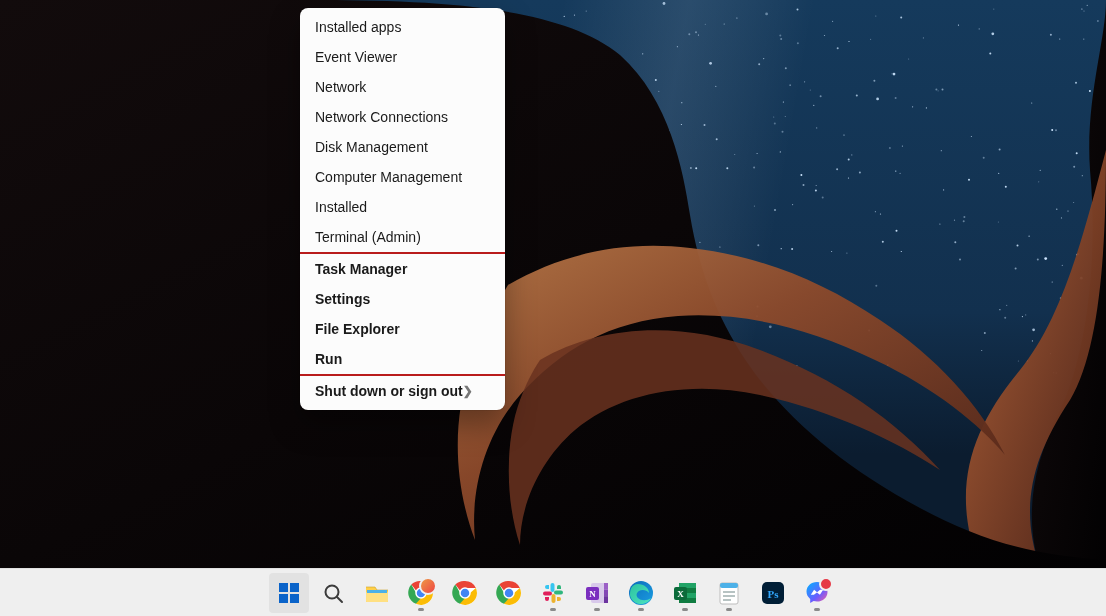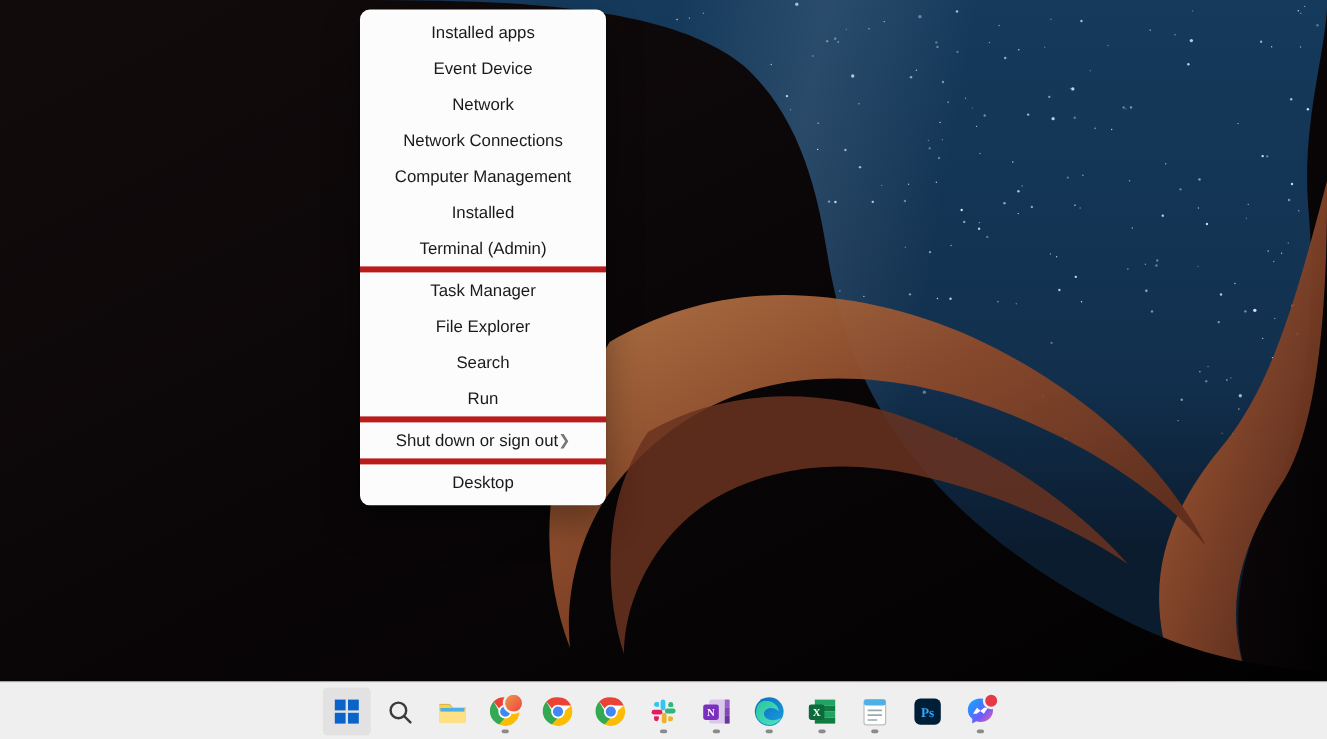--- a/index.html
+++ b/index.html
@@ -21,23 +21,23 @@
   .winx {
     position: absolute;
     left: 300px; top: 8px; width: 205px;
     background: #fcfcfc;
     border-radius: 8px;
     box-shadow: 0 14px 30px rgba(0,0,0,.35), 0 0 0 1px rgba(0,0,0,.06);
     padding: 4px 0;
     font-size: 14px;
     color: #1a1a1a;
   }
-  .winx .grp + .grp { border-top: 5px solid #b91c1c; }
+  .winx .grp + .grp { border-top: 2px solid #b91c1c; font-weight: bold; }
   .winx .item {
-    display: flex; align-items: center; justify-content: center;
+    display: flex; align-items: center; justify-content: flex-start;
     padding: 7px 15px; cursor: default;
   }
   .chev { color: #777; font-size: 12px; }
 
   
   .taskbar {
     position: absolute; left: 0; right: 0; bottom: 0; height: 48px;
     background: #efefef; border-top: 1px solid #e1e1e1;
     display: flex; align-items: center; justify-content: center; gap: 4px;
   }
@@ -548,62 +548,60 @@
              C505,500 505,440 520,400 C526,384 532,372 540,360 Z" fill="#6a3320" opacity=".85"></path>
   </svg>
 </div>
 
 <div class="winx">
   <div class="grp">
     <div class="item">
         <span>Installed apps</span>
       </div>
     <div class="item">
-        <span>Event Device</span>
+        <span>Event Viewer</span>
       </div>
     <div class="item">
         <span>Network</span>
       </div>
     <div class="item">
         <span>Network Connections</span>
       </div>
     <div class="item">
+        <span>Disk Management</span>
+      </div>
+    <div class="item">
         <span>Computer Management</span>
       </div>
     <div class="item">
         <span>Installed</span>
       </div>
     <div class="item">
         <span>Terminal (Admin)</span>
       </div>
   </div>
   <div class="grp">
     <div class="item">
         <span>Task Manager</span>
       </div>
     <div class="item">
+        <span>Settings</span>
+      </div>
+    <div class="item">
         <span>File Explorer</span>
-      </div>
-    <div class="item">
-        <span>Search</span>
       </div>
     <div class="item">
         <span>Run</span>
       </div>
   </div>
   <div class="grp">
     <div class="item">
       <span>Shut down or sign out</span>
       <span class="chev">❯</span>
     </div>
-  </div>
-  <div class="grp">
-    <div class="item">
-        <span>Desktop</span>
-      </div>
   </div>
 </div>
 
 <div class="taskbar">
 
   <div class="tb active">
     <svg width="24" height="24">
       <rect x="2" y="2" width="9" height="9" fill="#0a63c9"></rect>
         <rect x="13" y="2" width="9" height="9" fill="#0a63c9"></rect>
       <rect x="2" y="13" width="9" height="9" fill="#0a63c9"></rect>

